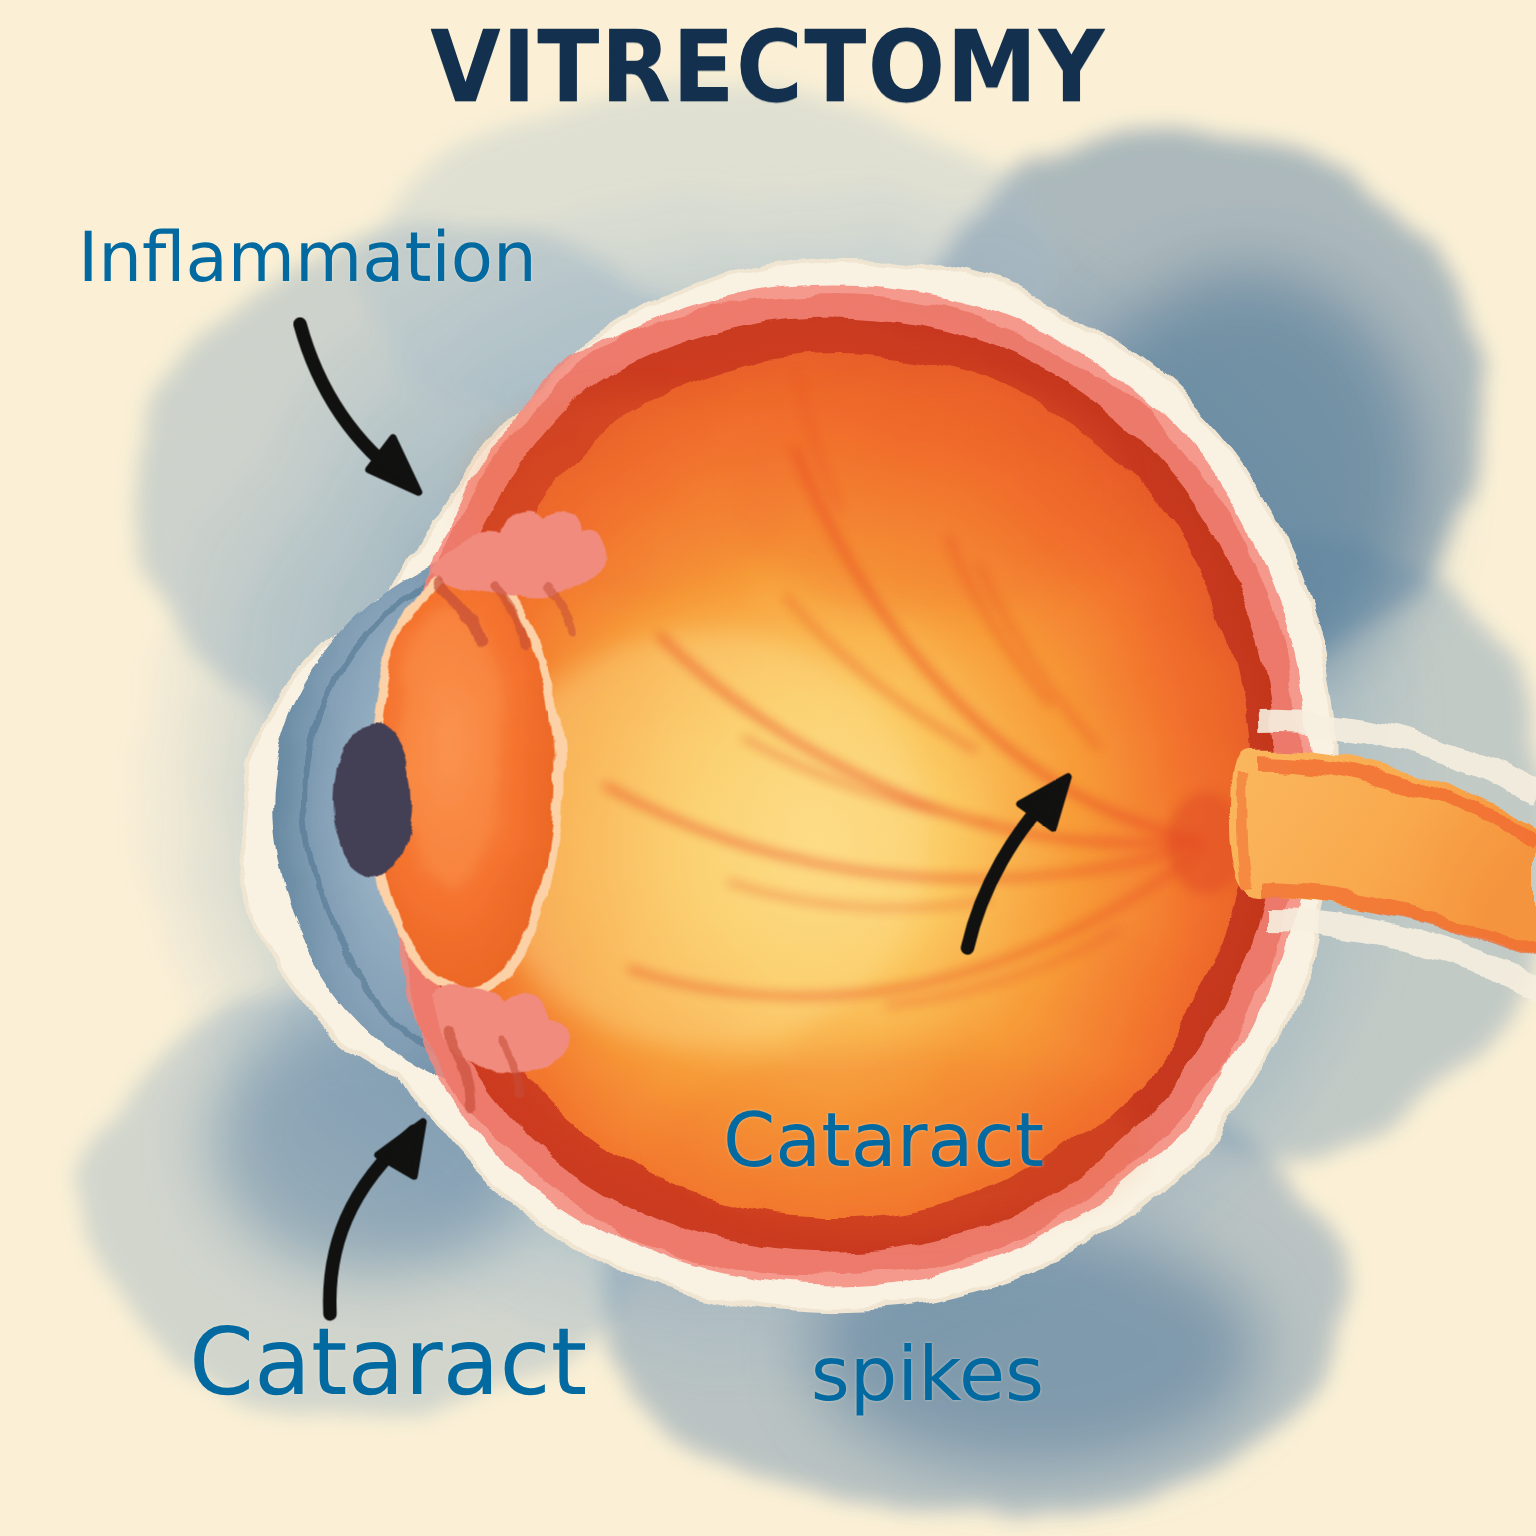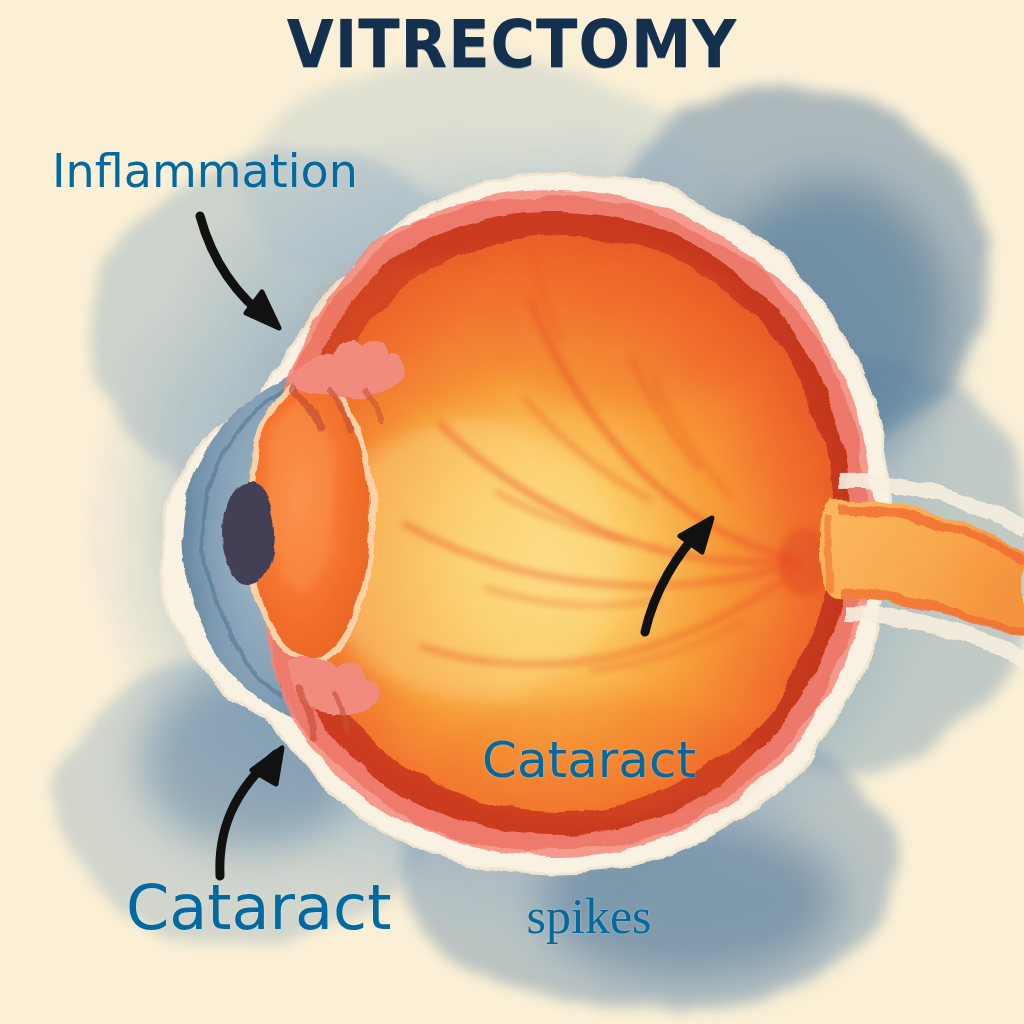--- a/index.html
+++ b/index.html
@@ -273,16 +273,16 @@
   </svg>
 
   <div class="title">VITRECTOMY</div>
 
   <div class="label" id="label-inflammation">Inflammation</div>
 
   <div class="label" id="label-cataract">Cataract</div>
 
   <div class="label" id="label-pressure">
     <div>Cataract</div>
-    <div style="text-align:center;font-family:Liberation Serif, serif;">spikes</div>
+    <div style="text-align:right;">spikes</div>
   </div>
 
 </div>
 
 </body></html>

